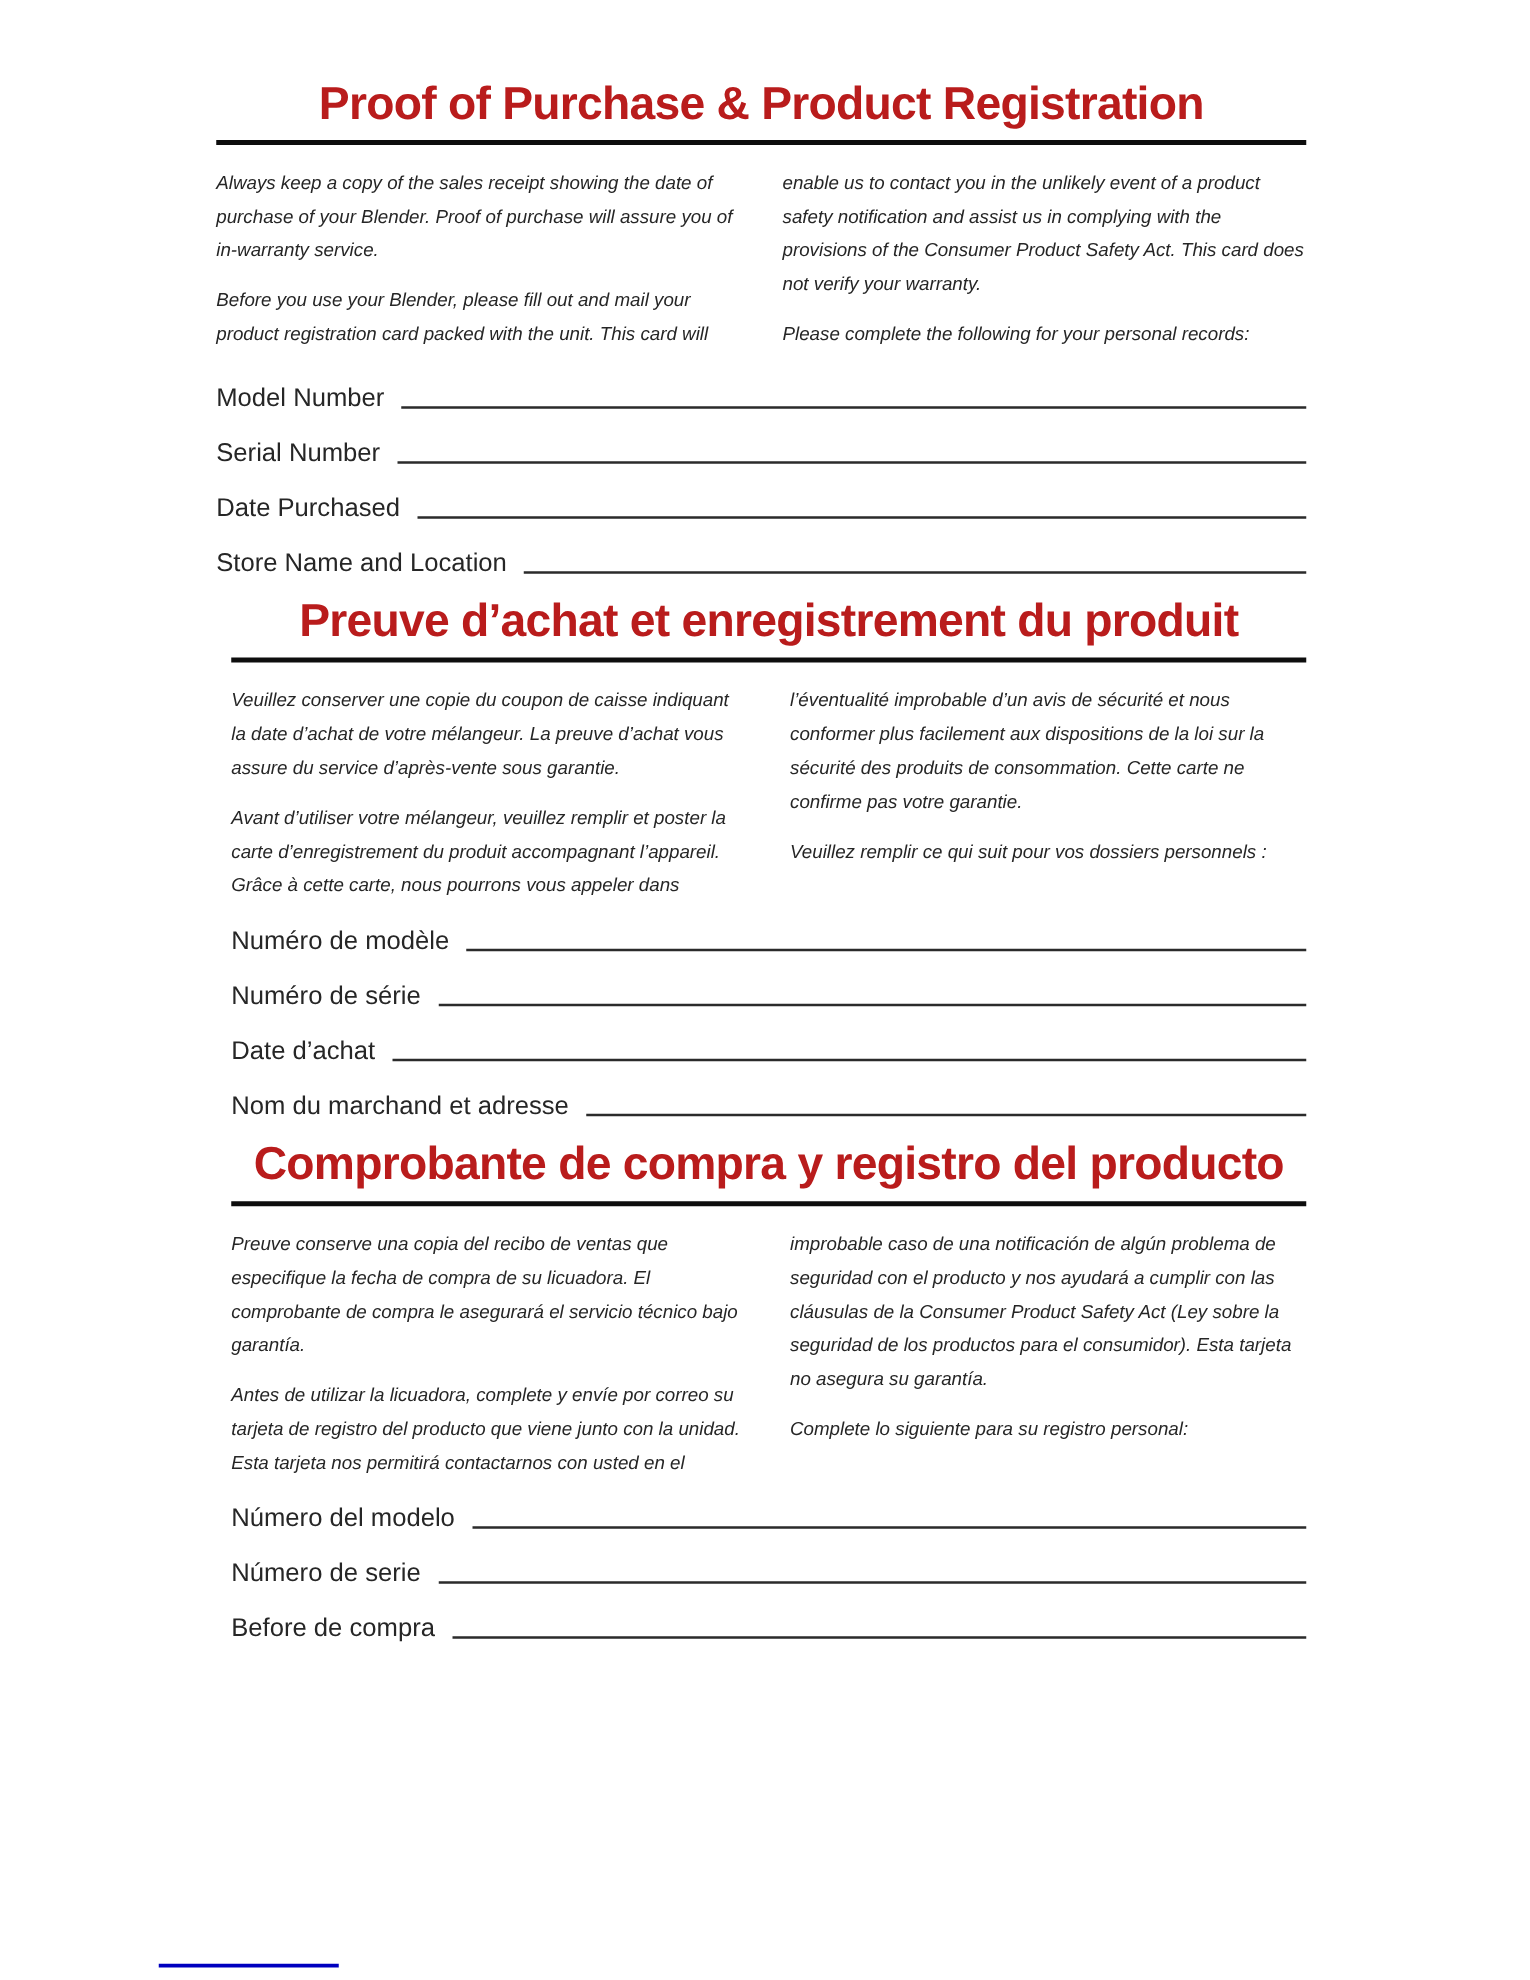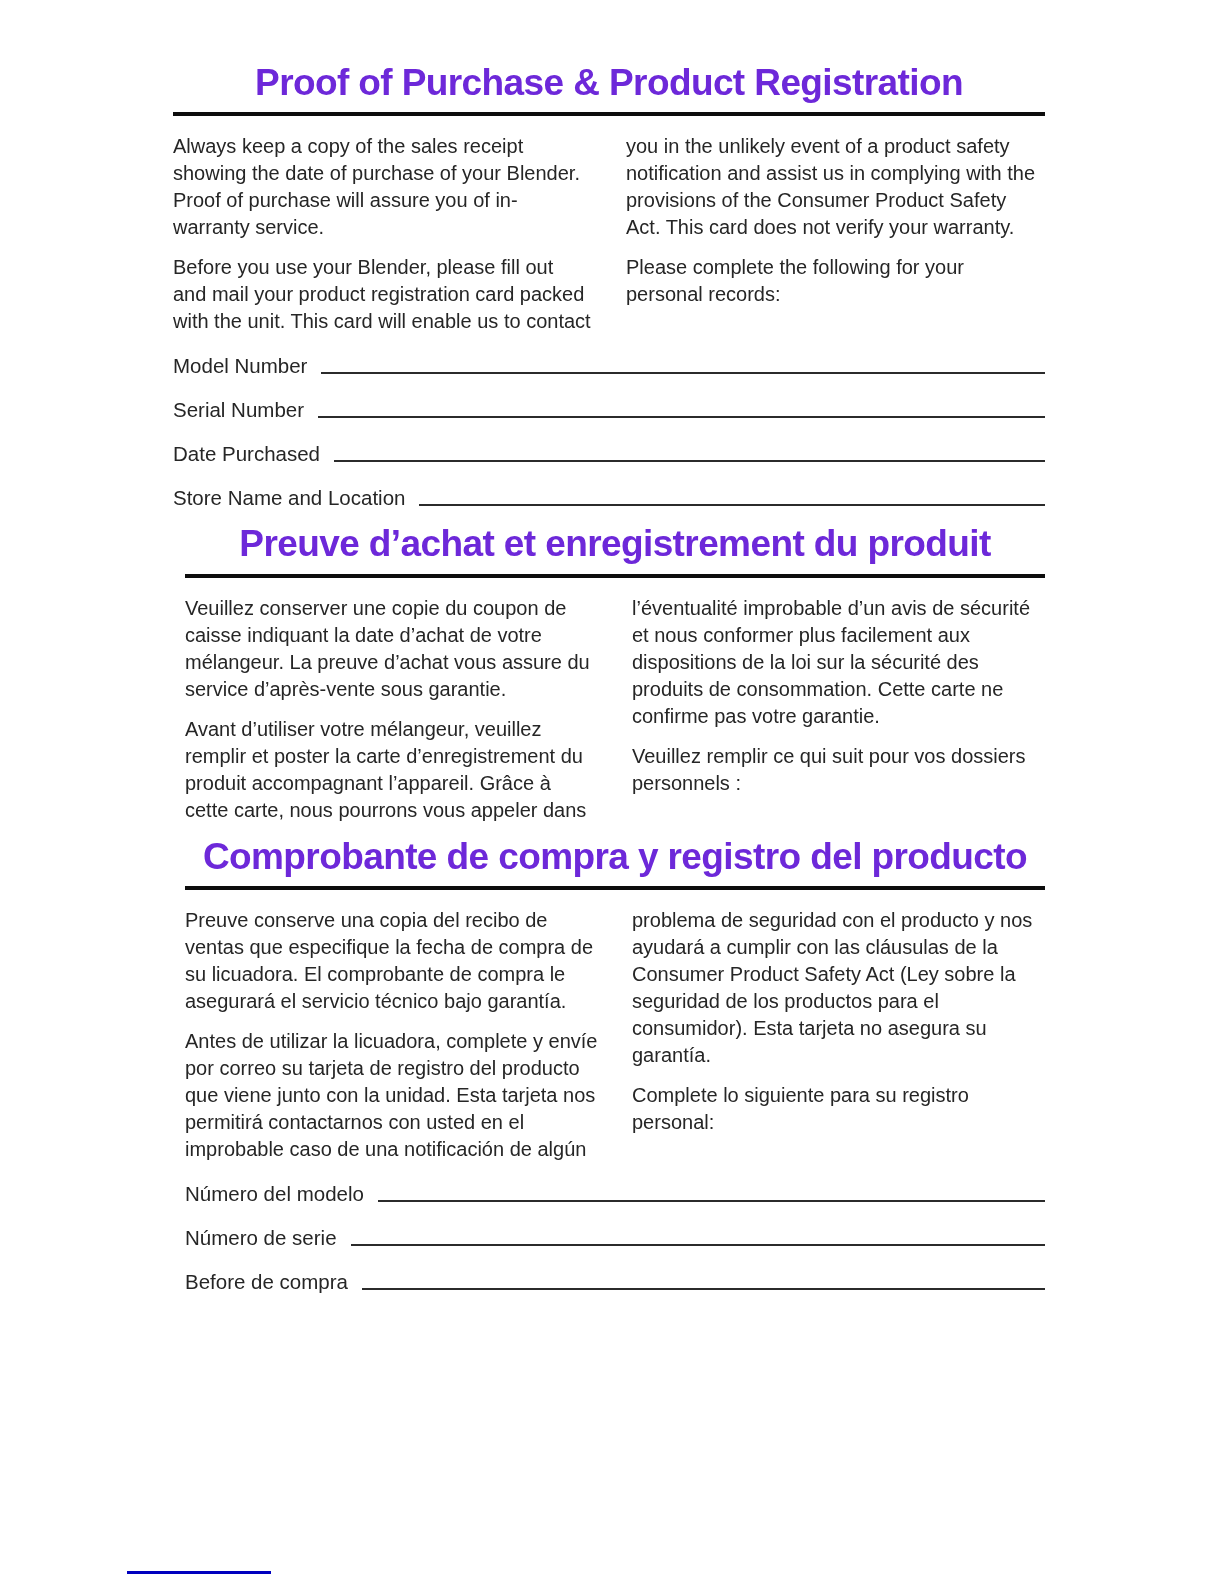--- a/index.html
+++ b/index.html
@@ -18,34 +18,35 @@
   }
   .section { margin: 0; }
   .section + .section { margin-top: 12px; margin-left: 12px; }
   .sec-title {
     margin: 0;
     font-size: 37px;
     line-height: 1.12;
     font-weight: 700;
     letter-spacing: -0.6px;
     text-align: center;
-    color: #6d28d9;
+    color: #b91c1c;
     white-space: nowrap;
   }
   .rule {
     height: 4px;
     background: #0d0d0d;
     margin-top: 9px;
   }
   .cols {
     column-count: 2;
     column-gap: 34px;
     margin-top: 17px;
-    font-size: 20px;
+    font-size: 15px;
     line-height: 27px;
+    font-style: italic;
   }
   .cols p { margin: 0 0 13px 0; }
   .fields { margin-top: 4px; }
   .field {
     display: flex;
     align-items: flex-end;
     margin-top: 17px;
     font-size: 20.5px;
     line-height: 27px;
   }
@@ -100,20 +101,38 @@
   </section>
 
   <section class="section">
     <h1 class="sec-title">Preuve d’achat et enregistrement du produit</h1>
     <div class="rule"></div>
     <div class="cols">
       <p>Veuillez conserver une copie du coupon de caisse indiquant la date d’achat de votre mélangeur. La preuve d’achat vous assure du service d’après-vente sous garantie.</p>
       <p>Avant d’utiliser votre mélangeur, veuillez remplir et poster la carte d’enregistrement du produit accompagnant l’appareil. Grâce à cette carte, nous pourrons vous appeler dans l’éventualité improbable d’un avis de sécurité et nous conformer plus facilement aux dispositions de la loi sur la sécurité des produits de consommation. Cette carte ne confirme pas votre garantie.</p>
       <p>Veuillez remplir ce qui suit pour vos dossiers personnels :</p>
     </div>
+    <div class="fields">
+      <div class="field">
+        <span class="flabel">Numéro de modèle</span>
+        <span class="fline"></span>
+      </div>
+      <div class="field">
+        <span class="flabel">Numéro de série</span>
+        <span class="fline"></span>
+      </div>
+      <div class="field">
+        <span class="flabel">Date d’achat</span>
+        <span class="fline"></span>
+      </div>
+      <div class="field">
+        <span class="flabel">Nom du marchand et adresse</span>
+        <span class="fline"></span>
+      </div>
+    </div>
   </section>
 
   <section class="section">
     <h1 class="sec-title">Comprobante de compra y registro del producto</h1>
     <div class="rule"></div>
     <div class="cols">
       <p>Preuve conserve una copia del recibo de ventas que especifique la fecha de compra de su licuadora. El comprobante de compra le asegurará el servicio técnico bajo garantía.</p>
       <p>Antes de utilizar la licuadora, complete y envíe por correo su tarjeta de registro del producto que viene junto con la unidad. Esta tarjeta nos permitirá contactarnos con usted en el improbable caso de una notificación de algún problema de seguridad con el producto y nos ayudará a cumplir con las cláusulas de la Consumer Product Safety Act (Ley sobre la seguridad de los productos para el consumidor). Esta tarjeta no asegura su garantía.</p>
       <p>Complete lo siguiente para su registro personal:</p>
     </div>

